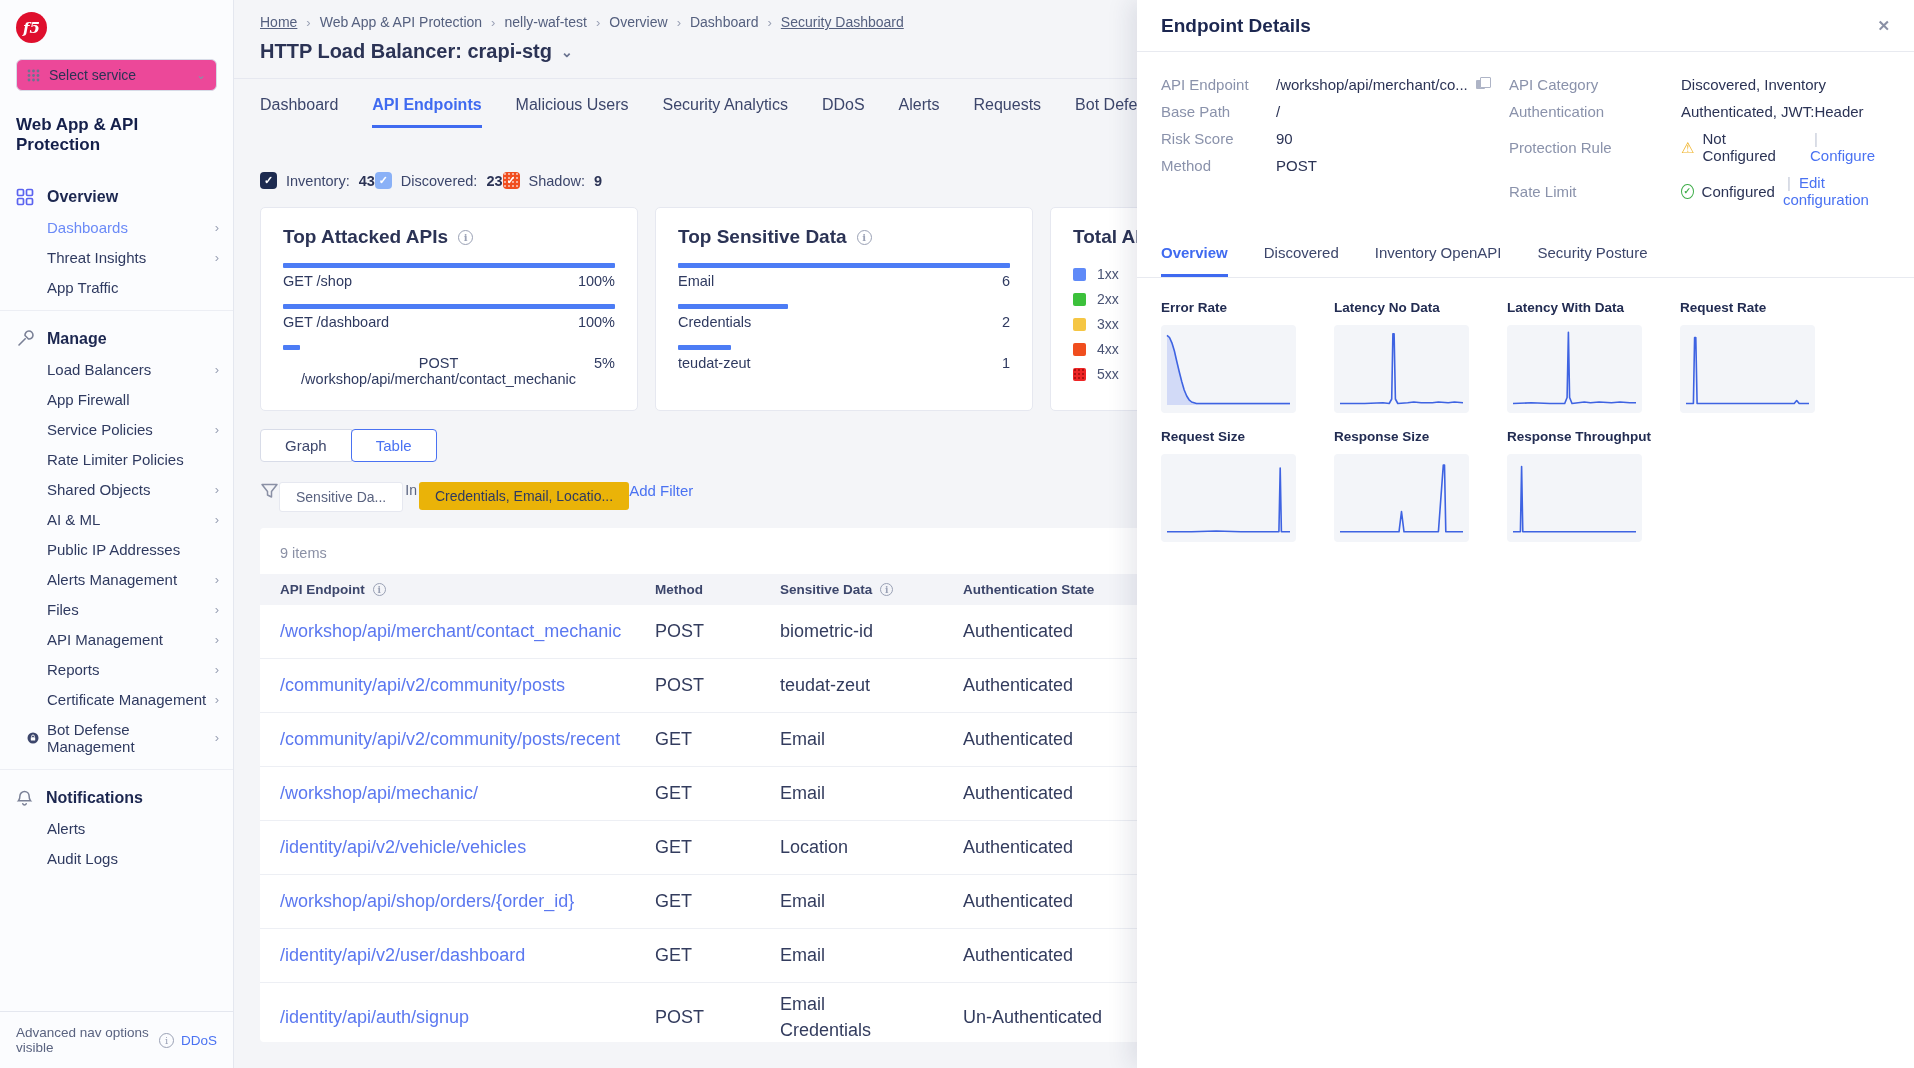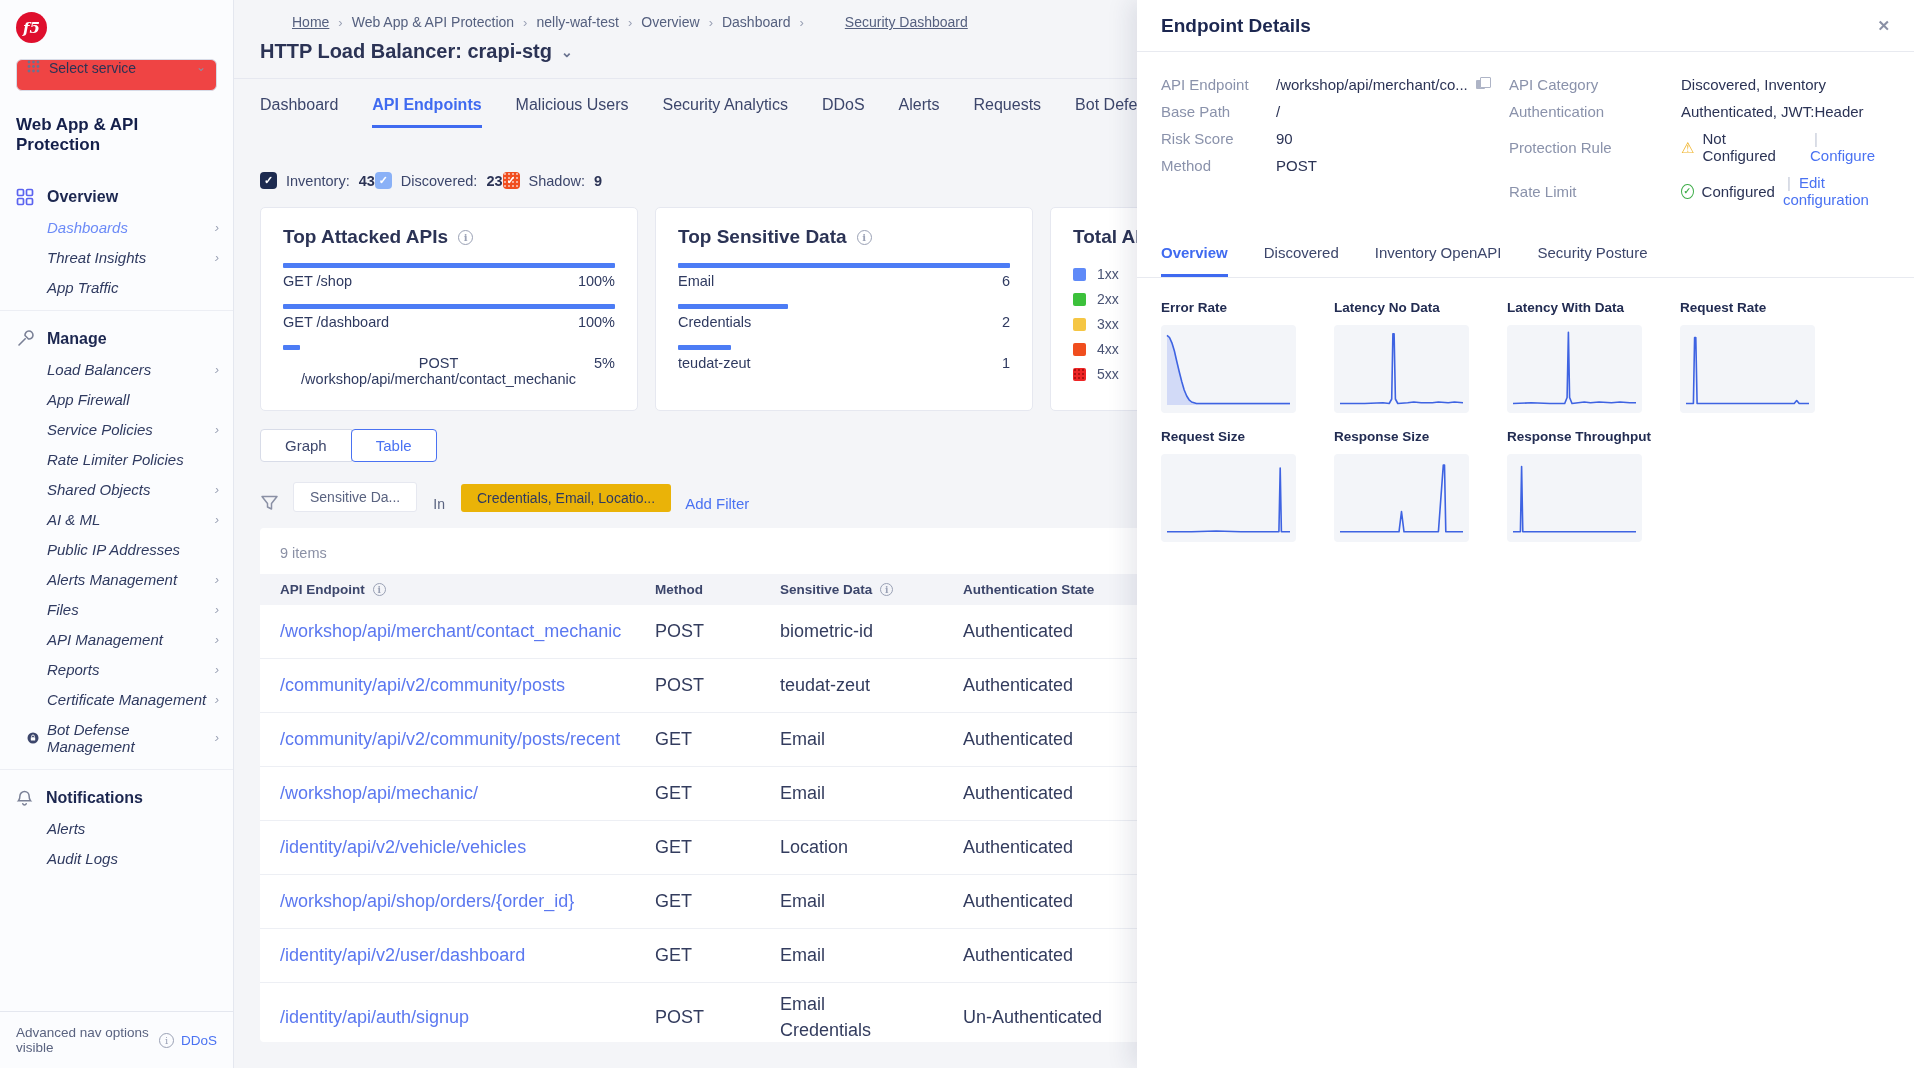--- a/index.html
+++ b/index.html
@@ -3,44 +3,44 @@
 <meta charset="utf-8">
 <style>
   * { box-sizing: border-box; margin: 0; padding: 0; }
   body { font-family: "Liberation Sans", sans-serif; background:#e9ebf0; }
   .app { position:relative; width:1914px; height:1068px; background:#f4f5f8; overflow:hidden; color:#2b3355; }
 
   
   .sidebar { position:absolute; left:0; top:0; bottom:0; width:234px; background:#fbfcfe; border-right:1px solid #e4e7ef; display:flex; flex-direction:column; }
   .logo { margin:12px 0 0 16px; width:31px; height:31px; border-radius:50%; background:#df0f2d; display:flex; align-items:center; justify-content:center; }
   .logo::after { content:"f5"; color:#fff; font-family:"DejaVu Serif", serif; font-style:italic; font-weight:bold; font-size:15px; }
-  .select-service { margin:16px 16px 0; height:32px; border:1px solid #d7dbe7; border-radius:6px; background:#ef4444; display:flex; align-items:flex-start; padding:0 10px; gap:9px; font-size:14px; color:#2b3355; }
+  .select-service { margin:16px 16px 0; height:32px; border:1px solid #d7dbe7; border-radius:6px; background:#ec4899; display:flex; align-items:center; padding:0 10px; gap:9px; font-size:14px; color:#2b3355; }
   .select-service .chev-down { margin-left:auto; color:#8a90a5; font-size:12px; }
   .product-title { margin:24px 16px 0; font-size:17px; font-weight:700; color:#141f4a; }
   .nav { margin-top:14px; overflow:hidden; }
   .section { border-top:1px solid #eceef4; padding:13px 0 8px; }
   .section-head { display:flex; align-items:center; gap:13px; padding:6px 16px; font-size:16px; font-weight:700; color:#1c2750; }
-  .nav-item { display:flex; align-items:center; padding:6.5px 14px 6.5px 47px; font-size:15px; color:#2f3a60; cursor:pointer;font-style:italic; }
+  .nav-item { display:flex; align-items:center; padding:6.5px 14px 6.5px 47px; font-size:15px; color:#2f3a60; cursor:pointer; }
   .nav-item .chev { margin-left:auto; color:#9aa1b5; font-size:13px; }
   .nav-item .chev::after { content:"›"; }
   .nav-item.active { color:#6b8af7; }
   .mini-lock { display:inline-flex; margin:0 8px 0 -20px; }
   .sidebar-footer { margin-top:auto; border-top:1px solid #e4e7ef; padding:13px 16px; font-size:13.5px; color:#5a6380; display:flex; align-items:center; gap:7px; background:#fbfcfe; }
   .link { color:#4a72f2; cursor:pointer; }
 
   
   .info-icon { display:inline-flex; width:15px; height:15px; border:1px solid #9aa1b5; border-radius:50%; color:#9aa1b5; font-size:10px; align-items:center; justify-content:center; flex:0 0 auto; }
   .info-icon::after { content:"i"; font-family:"DejaVu Serif", serif; }
   .chev-down::after { content:"⌄"; }
 
   
   .main { position:absolute; left:234px; top:0; width:1260px; height:100%; overflow:hidden; }
   .breadcrumb { display:flex; align-items:center; gap:9px; padding:14px 0 0 26px; font-size:14px; color:#55607f; }
   .crumb { cursor:pointer; }
-  .crumb.u { text-decoration:underline;margin-left:32px; }
+  .crumb.u { text-decoration:underline; }
   .crumb-sep { color:#9aa1b5; font-size:13px; }
   .page-title-row { display:flex; align-items:center; gap:9px; margin:10px 0 0 26px; font-size:20px; font-weight:600; color:#2b3355; }
   .page-title-row .chev-down { color:#6a7390; font-size:14px; cursor:pointer; }
   .title-divider { border-bottom:1px solid #e6e8f0; margin-top:15px; }
   .tabs { display:flex; gap:34px; padding:17px 0 0 26px; font-size:16px; color:#3c466b; }
   .tab { padding-bottom:11px; cursor:pointer; border-bottom:3px solid transparent; }
   .tab.active { color:#3f6af0; font-weight:700; border-bottom-color:#3f6af0; }
 
   .summary-row { display:flex; margin:44px 0 0 26px; align-items:center; }
   .summary-item { display:flex; align-items:center; gap:9px; font-size:14.5px; color:#3c466b; cursor:pointer; }
@@ -59,21 +59,21 @@
   .legend { margin-top:18px; }
   .legend-item { display:flex; align-items:center; gap:11px; margin-bottom:9px; font-size:14px; color:#4a5475; }
   .swatch { width:13px; height:13px; border-radius:2px; flex:0 0 auto; }
   .swatch.dotted { background-image:radial-gradient(rgba(110,0,0,.5) 1px, transparent 1.2px); background-size:4px 4px; }
 
   .toggle-row { margin:18px 0 0 26px; display:inline-flex; }
   .seg { padding:7px 24px; font-size:15px; background:#fff; border:1px solid #d8dce8; color:#3c466b; cursor:pointer; }
   .seg:first-child { border-radius:4px 0 0 4px; }
   .seg.active { border:1.5px solid #4a72f2; color:#4a72f2; border-radius:4px; margin-left:-1px; }
 
-  .filter-row { display:flex; align-items:flex-end; gap:14px; margin:20px 0 0 26px; }
+  .filter-row { display:flex; align-items:flex-start; margin:20px 0 0 26px; }
   .chip-field { background:#fff; border:1px solid #e6e8f0; border-radius:3px; padding:6px 16px; font-size:14px; color:#5a6380; cursor:pointer; }
   .filter-op { font-size:14px; color:#5a6380; padding:0 2px; }
   .chip-value { background:#eab308; border-radius:3px; padding:6px 16px; font-size:14px; color:#2f3a60; cursor:pointer; }
   .add-filter { font-size:15px; }
 
   .table-card { margin:16px 0 0 26px; width:1160px; height:514px; background:#fff; border-radius:4px; overflow:hidden; }
   .items-count { padding:17px 20px 13px; font-size:14.5px; color:#8a90a5; }
   .tgrid { display:grid; grid-template-columns:375px 125px 183px 1fr; align-items:center; }
   .thead { background:#f3f4f8; height:31px; font-size:13.5px; font-weight:700; color:#3c466b; }
   .th { display:flex; align-items:center; gap:8px; padding-left:20px; cursor:pointer; }

